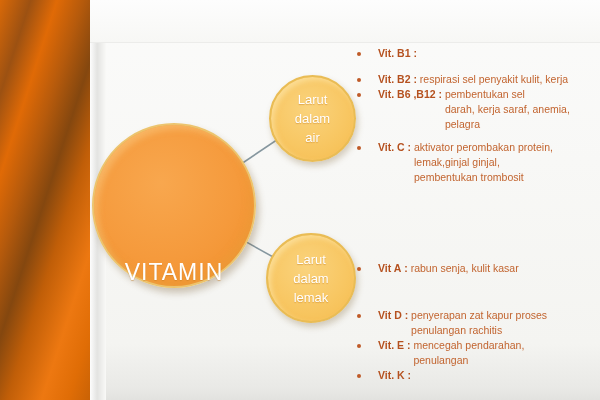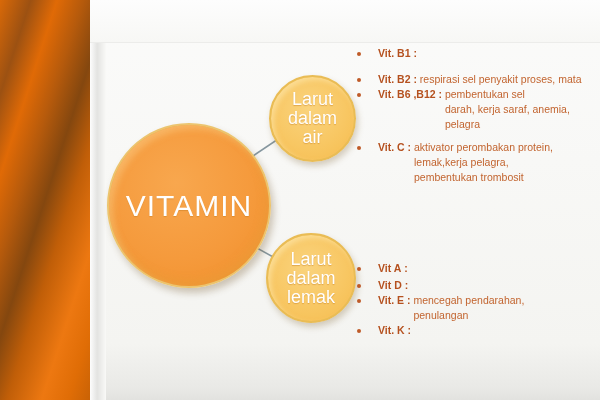--- a/index.html
+++ b/index.html
@@ -27,47 +27,47 @@
   }
   
   svg.connectors{position:absolute;left:0;top:0;z-index:1;}
   
   .circle{
     position:absolute;border-radius:50%;display:flex;align-items:center;justify-content:center;
     text-align:center;color:#ffffff;z-index:2;
   }
   .circle .circle-label{white-space:pre;text-align:center;text-shadow:0 1px 1px rgba(190,120,30,.45);}
   .circle-main{
-    left:107px;top:123px;width:160px;height:161px;
+    left:92px;top:123px;width:160px;height:161px;
     background:radial-gradient(circle at 42% 36%, #f8a74e 0%, #f59a3c 55%, #f08e28 100%);
     border:2px solid #ecc46e;
     box-shadow:3px 5px 7px rgba(110,80,35,.30), inset -3px -5px 8px rgba(225,160,60,.35), inset 4px 4px 6px rgba(255,230,170,.35);
-    font-size:30px;letter-spacing:1px;
+    font-size:23px;letter-spacing:1px;align-items:flex-end;
   }
   .circle-small{
     width:83px;height:83px;
     background:radial-gradient(circle at 45% 38%, #fad37d 0%, #f8c763 55%, #f5bc4e 100%);
     border:2px solid #e9bc55;
     box-shadow:2px 4px 6px rgba(120,90,40,.28), inset 3px 3px 5px rgba(255,240,190,.5);
-    font-size:18px;line-height:19px;
+    font-size:13px;line-height:19px;
   }
   .circle-air{left:269px;top:75px;}
   .circle-lemak{left:266px;top:233px;width:86px;height:86px;}
   
   .vlist{position:absolute;left:357px;z-index:3;width:240px;}
   .vlist-water{top:46px;}
   .vlist-fat{top:261px;}
   .item{display:flex;align-items:flex-start;font-size:10.5px;line-height:15px;color:#c2642f;}
   .bullet{flex:0 0 auto;width:4px;height:4px;border-radius:50%;background:#bf5a28;margin:6px 17px 0 0;}
   .lbl{font-weight:bold;color:#b5511f;white-space:pre;}
   .sep{white-space:pre;color:#b5511f;font-weight:bold;}
   .txt{white-space:pre;}
   .vlist-water .item:nth-of-type(1){margin-bottom:11px;}
   .vlist-water .item:nth-of-type(3){margin-bottom:8px;}
-  .vlist-fat .item:nth-of-type(1){margin-bottom:2px;}
+  .vlist-fat .item:nth-of-type(1){margin-bottom:32px;}
 </style>
 </head>
 <body>
 
 <div class="stage">
 
   <div class="side-bar"></div>
   <div class="side-bar-shadow"></div>
   <div class="top-band"></div>
 
@@ -95,50 +95,53 @@
   <div class="vlist vlist-water">
     <div class="item">
       <span class="bullet"></span>
       <span class="lbl">Vit. B1</span>
       <span class="sep"> : </span>
     </div>
     <div class="item">
       <span class="bullet"></span>
       <span class="lbl">Vit. B2</span>
       <span class="sep"> : </span>
-      <span class="txt">respirasi sel penyakit proses, mata</span>
+      <span class="txt">respirasi sel penyakit kulit, kerja</span>
     </div>
     <div class="item">
       <span class="bullet"></span>
       <span class="lbl">Vit. B6 ,B12</span>
       <span class="sep"> : </span>
       <span class="txt">pembentukan sel
 darah, kerja saraf, anemia,
 pelagra</span>
     </div>
     <div class="item">
       <span class="bullet"></span>
       <span class="lbl">Vit. C</span>
       <span class="sep"> : </span>
       <span class="txt">aktivator perombakan protein,
-lemak,kerja pelagra,
+lemak,ginjal ginjal,
 pembentukan trombosit</span>
     </div>
   </div>
 
   <div class="vlist vlist-fat">
     <div class="item">
       <span class="bullet"></span>
       <span class="lbl">Vit A</span>
       <span class="sep"> : </span>
+      <span class="txt">rabun senja, kulit kasar</span>
     </div>
     <div class="item">
       <span class="bullet"></span>
       <span class="lbl">Vit D</span>
       <span class="sep"> : </span>
+      <span class="txt">penyerapan zat kapur proses
+penulangan rachitis</span>
     </div>
     <div class="item">
       <span class="bullet"></span>
       <span class="lbl">Vit. E</span>
       <span class="sep"> : </span>
       <span class="txt">mencegah pendarahan,
 penulangan</span>
     </div>
     <div class="item">
       <span class="bullet"></span>

